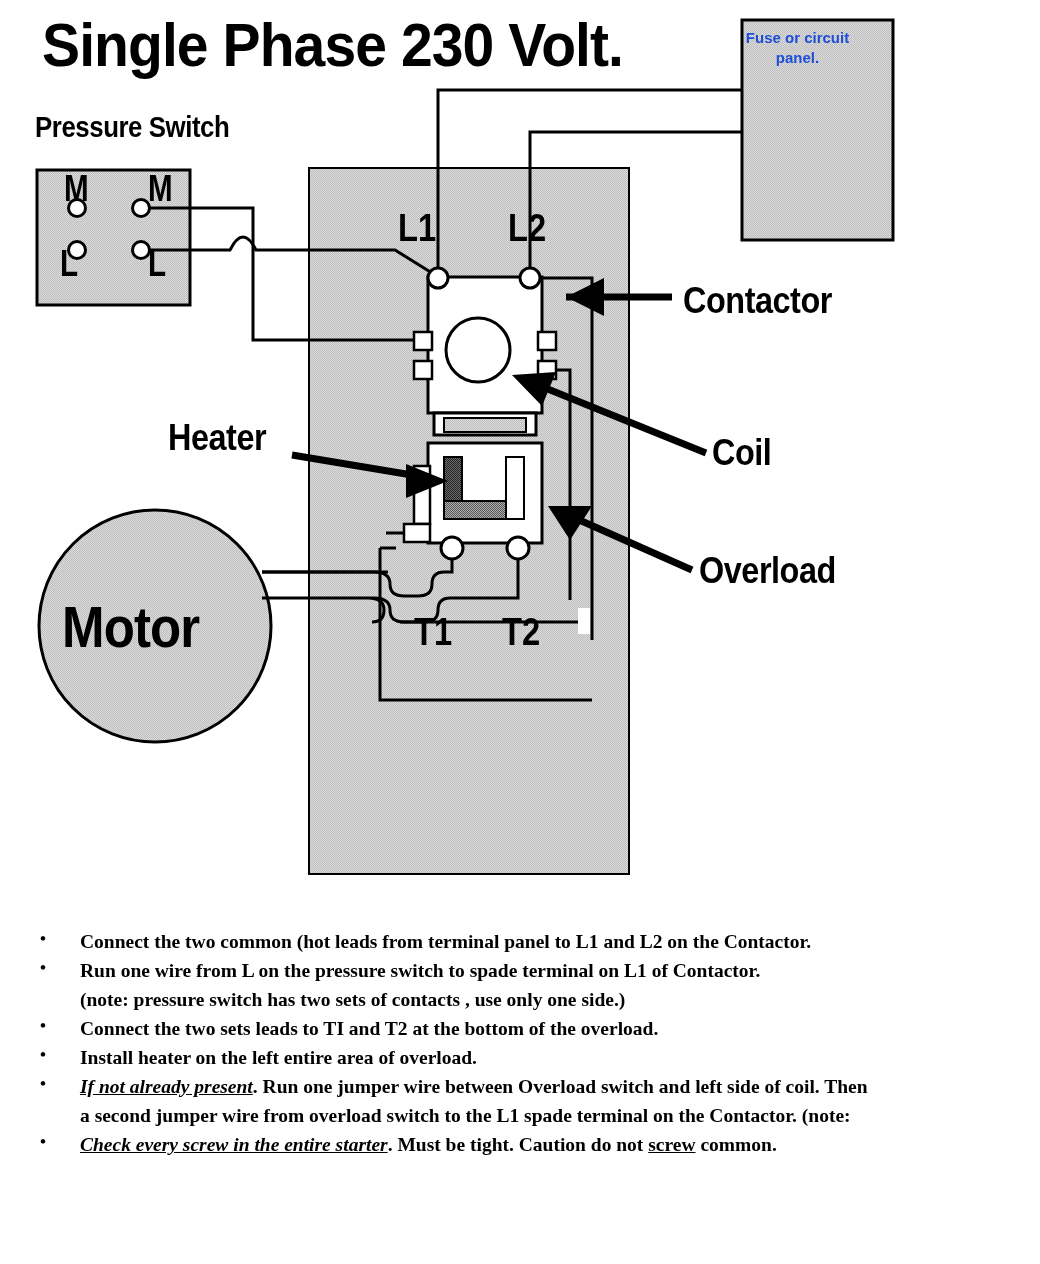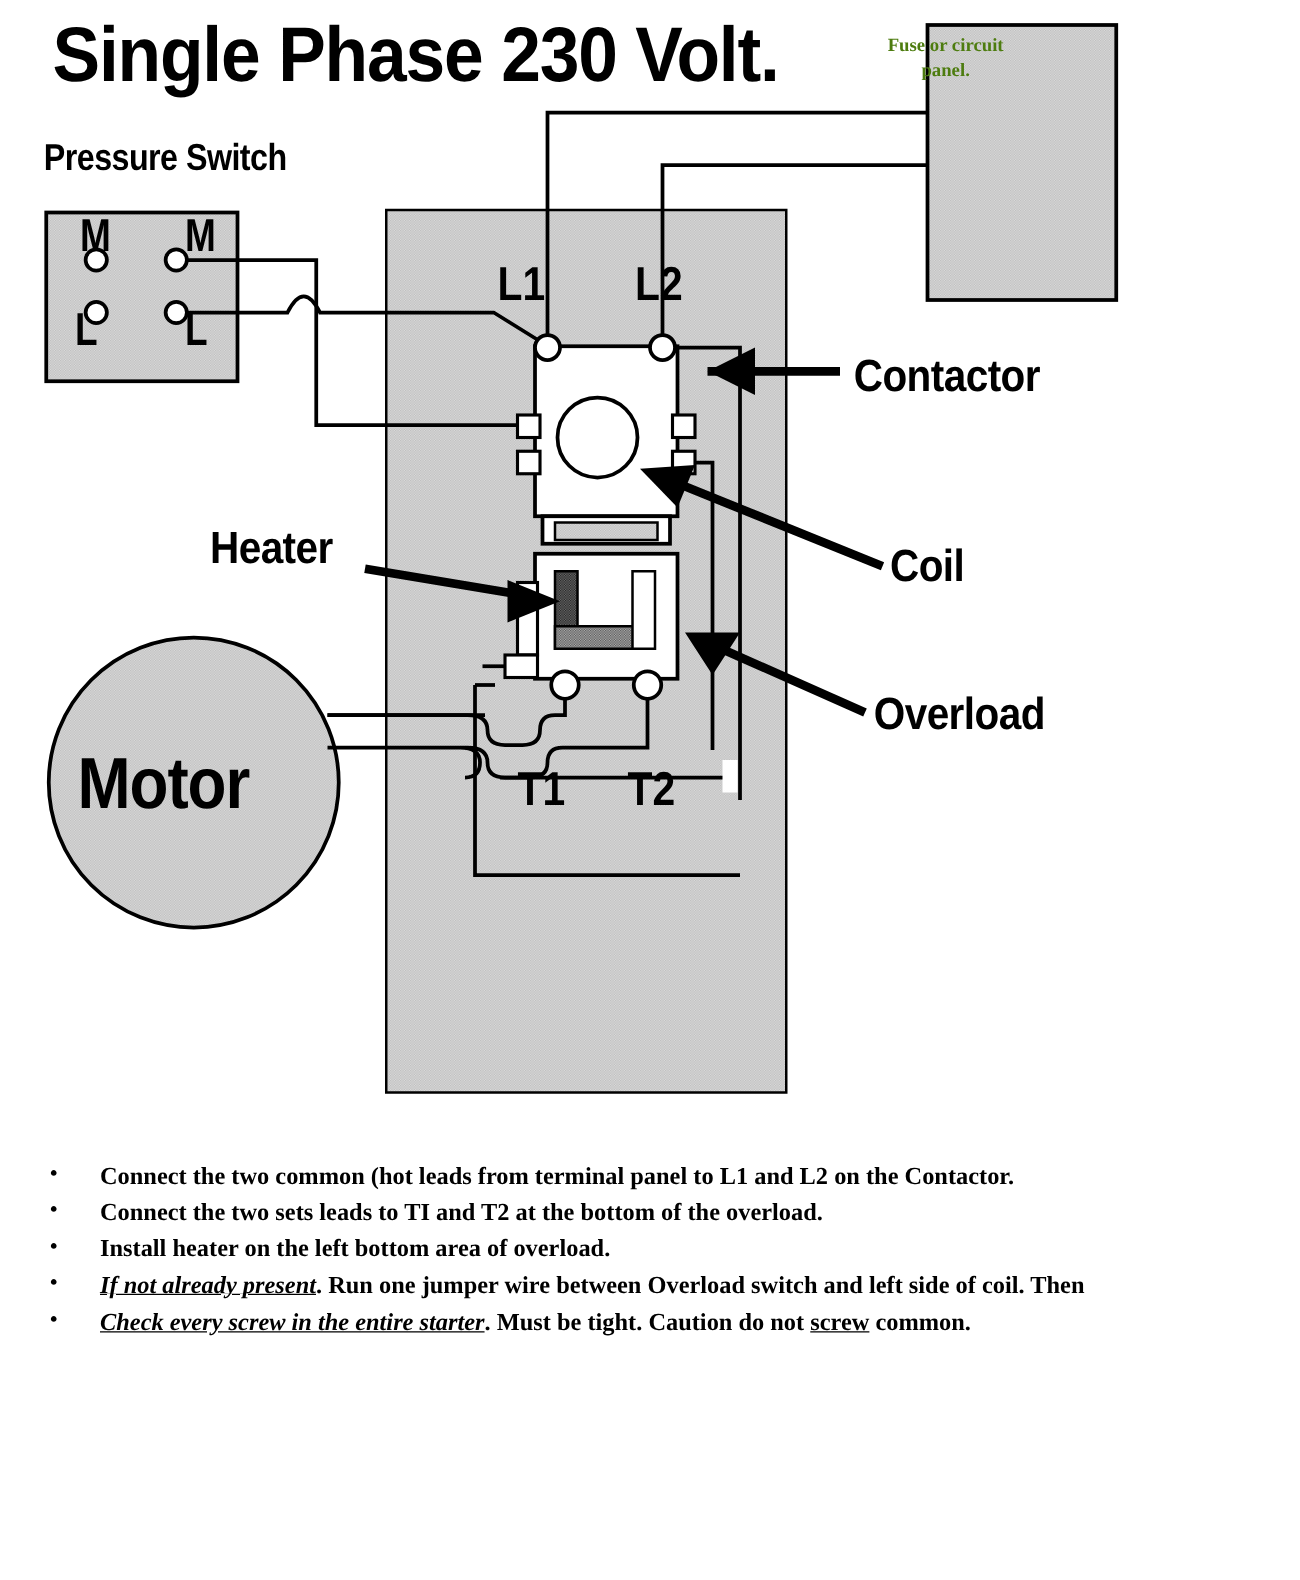--- a/index.html
+++ b/index.html
@@ -82,25 +82,25 @@
     color:#000;
     transform:scaleX(0.80);transform-origin:left top;
   }
   #ps-m1{left:64px;top:170px;}
   #ps-m2{left:148px;top:170px;}
   #ps-l1{left:60px;top:245px;}
   #ps-l2{left:148px;top:245px;}
 
   
   #fuse-panel-text{
-    position:absolute;left:704px;top:28px;width:105px;
+    position:absolute;left:745px;top:28px;width:105px;
     text-align:center;
-    font-family:Liberation Serif, serif;
+    font-family:Liberation Sans, sans-serif;
     font-weight:bold;font-size:15px;line-height:1.32;
-    color:#4d7c0f;
+    color:#1d4ed8;
   }
 
   
   #instructions{
     position:absolute;left:36px;top:928px;width:980px;
     font-family:"Liberation Serif","DejaVu Serif",serif;
     font-weight:bold;
     font-size:19.5px;
     line-height:1.47;
     color:#000;
@@ -262,20 +262,21 @@
 
   <div class="headline" id="label-contactor">Contactor</div>
   <div class="headline" id="label-coil">Coil</div>
   <div class="headline" id="label-overload">Overload</div>
   <div class="headline" id="label-heater">Heater</div>
   <div class="headline" id="label-motor">Motor</div>
 
   <div id="instructions">
     <ul>
         <li><span><span>Connect the two common (hot leads from terminal panel to L1 and L2 on the Contactor.</span></span></li>
+        <li><span><span>Run one wire from L on the pressure switch to spade terminal on L1 of Contactor.</span></span><span class="cont"><span>(note: pressure switch has two sets of contacts , use only one side.)</span></span></li>
         <li><span><span>Connect the two sets leads to TI and T2 at the bottom of the overload.</span></span></li>
-        <li><span><span>Install heater on the left bottom area of overload.</span></span></li>
-        <li><span><span class="it-ul">If not already present</span><span>. Run one jumper wire between Overload switch and  left side of coil. Then</span></span></li>
+        <li><span><span>Install heater on the left entire area of overload.</span></span></li>
+        <li><span><span class="it-ul">If not already present</span><span>. Run one jumper wire between Overload switch and  left side of coil. Then</span></span><span class="cont"><span>a second jumper wire from overload switch to the L1 spade terminal on the Contactor. (note:</span></span></li>
         <li><span><span class="it-ul">Check every screw in the entire starter</span><span>. Must be tight. Caution do not </span><span class="ul-only">screw</span><span> common.</span></span></li>
       </ul>
   </div>
 
 </div>
 
 </body></html>

